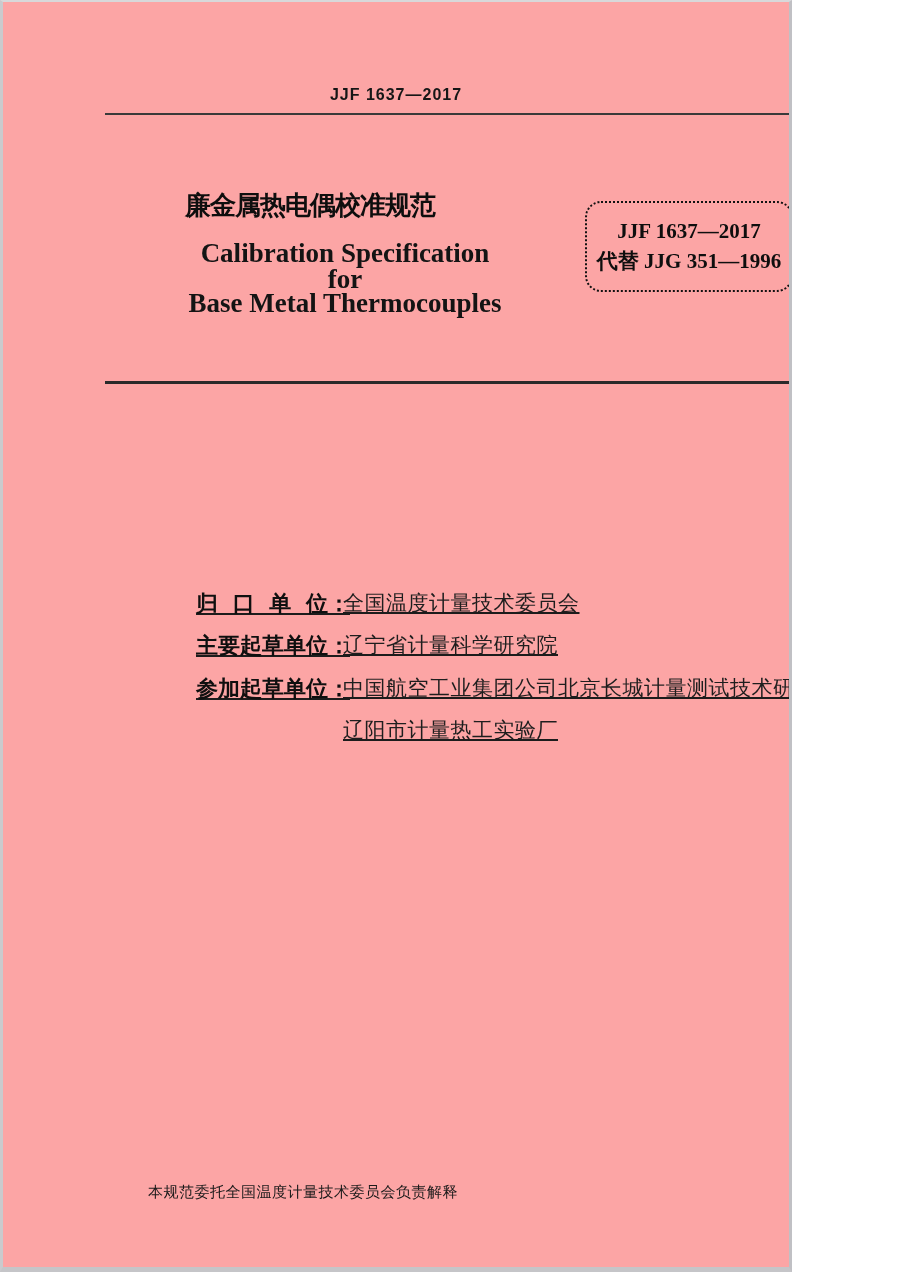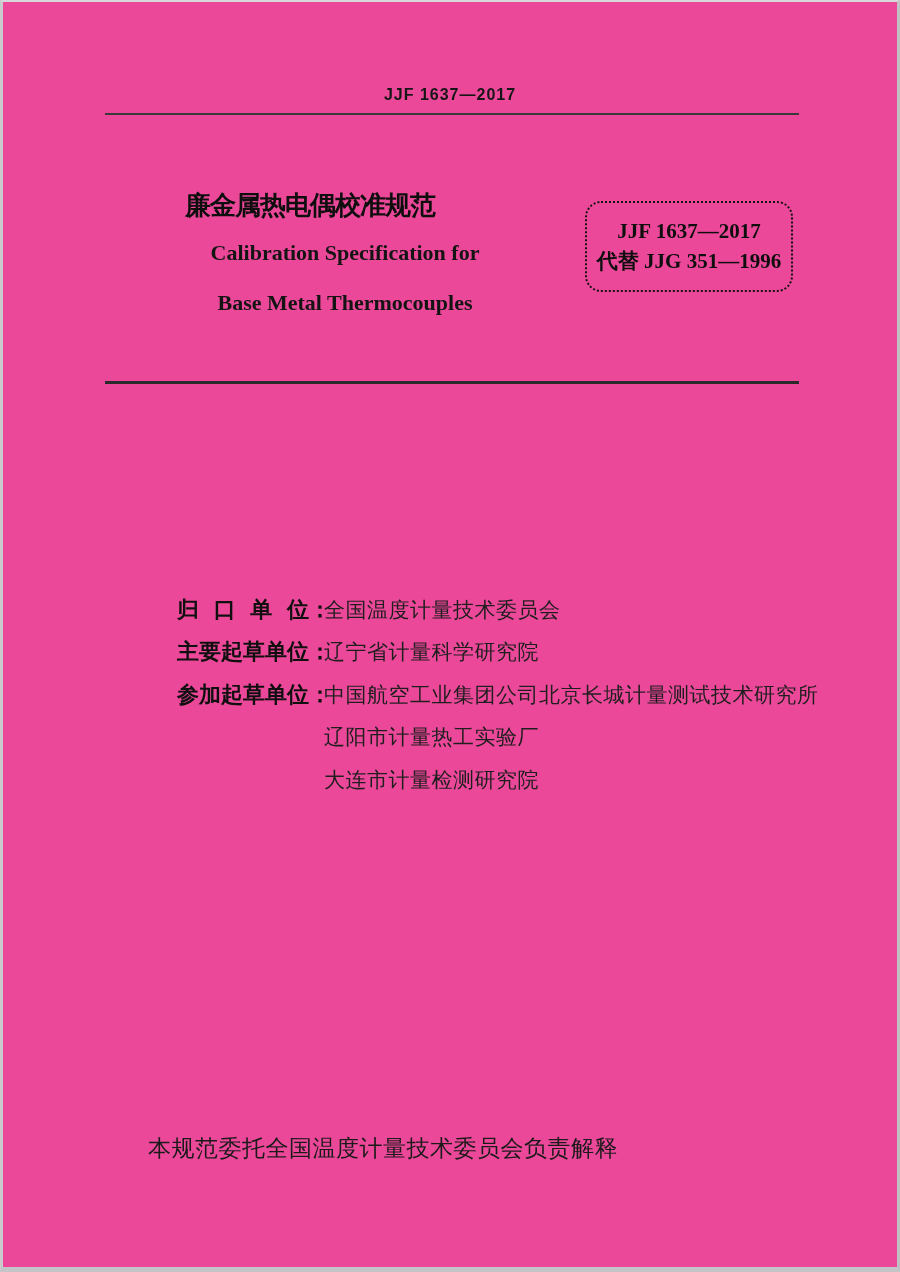--- a/index.html
+++ b/index.html
@@ -2,23 +2,23 @@
 <html><head>
 <meta charset="utf-8">
 <style>
   html, body {
     margin: 0;
     padding: 0;
     background: #ffffff;
   }
   .page {
     position: relative;
-    width: 900px;
+    width: 792px;
     height: 1272px;
-    background: #ec4899;
+    background: #fca5a5;
     color: #1c1c1c;
     overflow: hidden;
     box-sizing: border-box;
     border-top: 2px solid #d8d8da;
     border-left: 3px solid #cacacd;
     border-right: 3px solid #c0c0c4;
     border-bottom: 5px solid #c5c5c8;
     font-family: "Liberation Sans", sans-serif;
   }
   .hei { font-family: "Liberation Sans", sans-serif; }
@@ -54,21 +54,21 @@
     font-weight: bold;
     letter-spacing: -1px;
     white-space: nowrap;
     color: #0e0e0e;
   }
   .doc-title-en {
     position: absolute;
     left: 182px;
     width: 320px;
     text-align: center;
-    font-size: 22px;
+    font-size: 27px;
     line-height: 26px;
     font-weight: bold;
     color: #141414;
   }
   .doc-title-en.line1 { top: 238px; }
   .doc-title-en.line2 { top: 288px; }
 
   .standard-badge {
     position: absolute;
     top: 199px;
@@ -97,25 +97,26 @@
     position: absolute;
     top: 379px;
     left: 102px;
     width: 694px;
     height: 3px;
     background: #2a2a2a;
   }
 
   .info-row {
     position: absolute;
-    left: 174px;
+    left: 193px;
     height: 42px;
     display: flex;
-    align-items: center;
-    white-space: nowrap;
+    align-items: flex-start;
+    white-space: nowrap;
+    text-decoration: underline;
   }
   .info-label {
     display: inline-block;
     width: 132px;
     font-size: 22px;
     font-weight: bold;
     color: #0f0f0f;
     text-align: justify;
     text-align-last: justify;
     font-family: "Liberation Sans", sans-serif;
@@ -133,23 +134,23 @@
   }
   .info-value {
     font-size: 21px;
     letter-spacing: 0.5px;
     color: #1e1e1e;
     font-family: "Liberation Serif", serif;
   }
 
   .footnote {
     position: absolute;
-    top: 1131px;
+    top: 1181px;
     left: 145px;
-    font-size: 23px;
+    font-size: 15px;
     letter-spacing: 0.5px;
     color: #1a1a1a;
     font-family: "Liberation Serif", serif;
     white-space: nowrap;
   }
 </style>
 </head>
 <body>
 
 <div class="page">
@@ -187,21 +188,17 @@
     <span class="info-label">参加起草单位</span>
       <span class="info-colon">：</span>
     <span class="info-value">中国航空工业集团公司北京长城计量测试技术研究所</span>
   </div>
 
   <div class="info-row" style="top:714px">
     <span class="info-spacer"></span>
     <span class="info-value">辽阳市计量热工实验厂</span>
   </div>
 
-  <div class="info-row" style="top:757px">
-    <span class="info-spacer"></span>
-    <span class="info-value">大连市计量检测研究院</span>
-  </div>
 
 
   <div class="footnote">本规范委托全国温度计量技术委员会负责解释</div>
 
 </div>
 
 </body></html>

